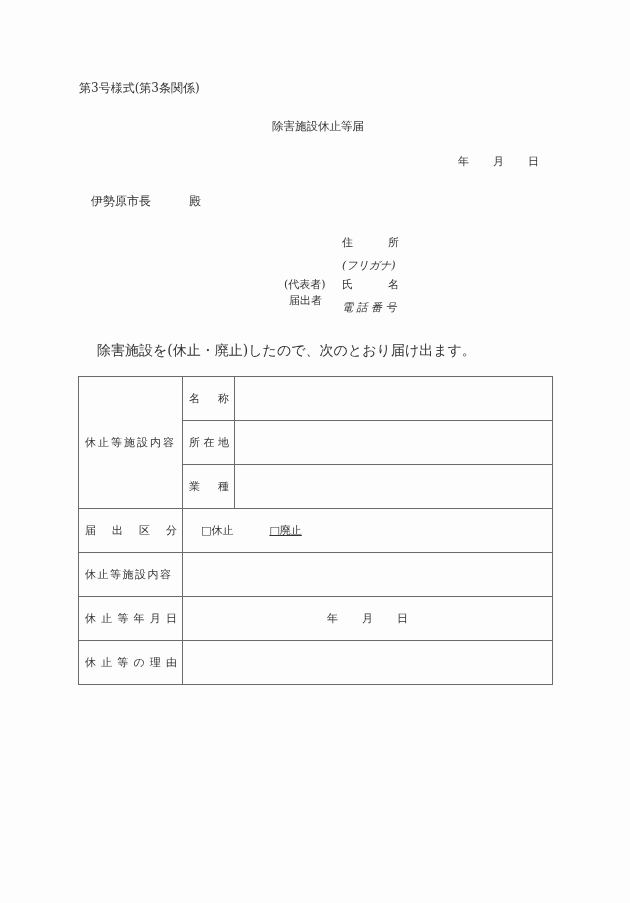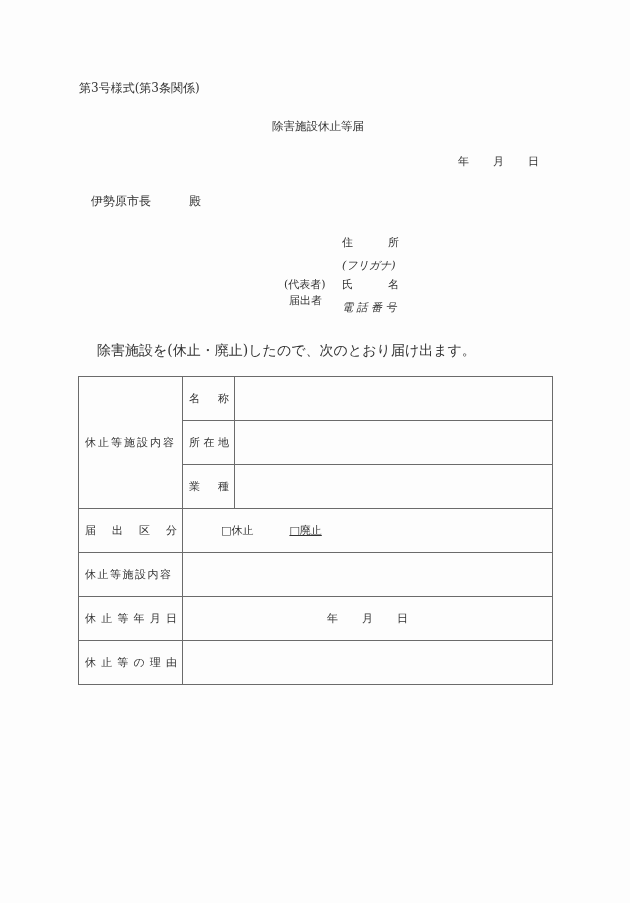--- a/index.html
+++ b/index.html
@@ -26,21 +26,21 @@
     }
     table.form td {
       border: 1.3px solid #6b6b6b;
       height: 43px; padding: 0; font-size: 11px; color: #333;
       vertical-align: middle;
     }
     td.c1 { width: 103px; }
     td.c2 { width: 51px; }
     .spread { display: flex; justify-content: space-between; padding: 0 5px 0 6px; }
     .checks { padding-left: 18px; }
-    .checks span { display: inline-block; margin-left: 20px; }
+    .checks span { display: inline-block; }
     .checks .c2x { margin-left: 36px; text-decoration: underline; }
     .date-table { text-align: center; }
   </style>
 </head>
 <body>
 
 <div class="abs form-number">第3号様式(第3条関係)</div>
 <div class="abs title">除害施設休止等届</div>
 
 <div class="abs date-top">

